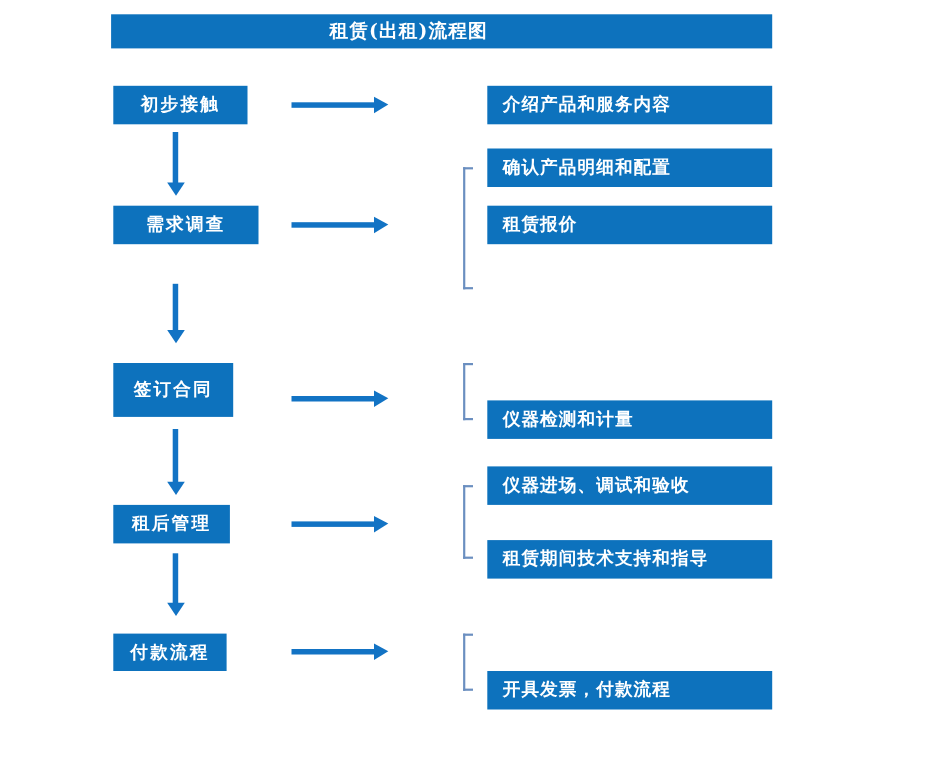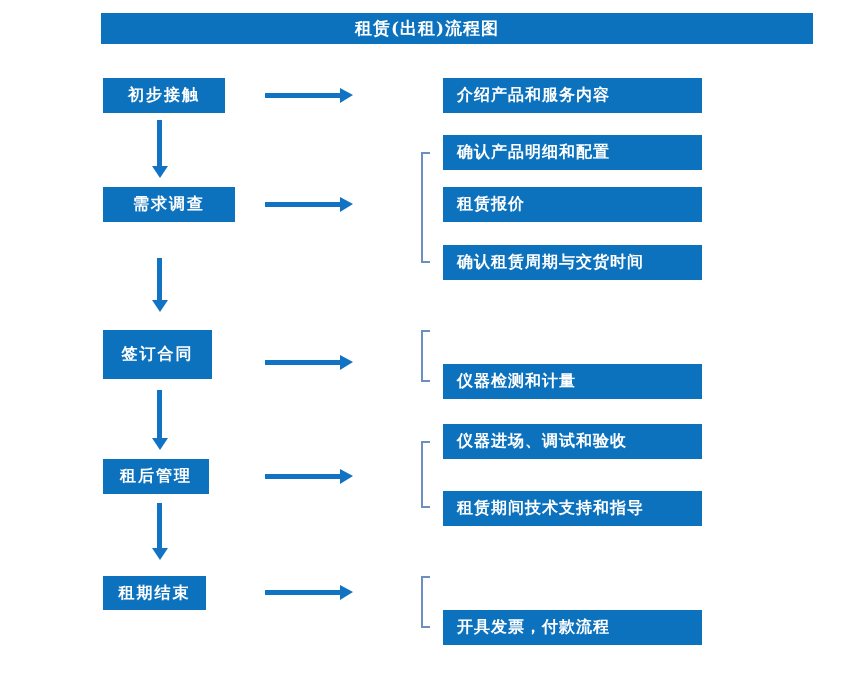--- a/index.html
+++ b/index.html
@@ -7,21 +7,21 @@
     --arrow-blue:#1273c4;
     --bracket-blue:#6b8fc0;
     --text-white:#ffffff;
   }
   html,body{margin:0;padding:0;background:#ffffff;}
   .canvas{
     position:relative;width:844px;height:688px;background:#ffffff;overflow:hidden;
     font-family:"DejaVu Serif","Liberation Serif",serif;
   }
   .title-bar{
-    position:absolute;left:101px;top:13px;width:712px;height:31px;
+    position:absolute;left:101px;top:13px;width:601px;height:31px;
     background:var(--box-blue);color:var(--text-white);
     display:flex;align-items:center;justify-content:center;
     font-size:17px;font-weight:bold;letter-spacing:1px;padding-right:60px;box-sizing:border-box;
   }
   .box{
     position:absolute;background:var(--box-blue);color:var(--text-white);
     font-size:16px;font-weight:bold;display:flex;align-items:center;box-sizing:border-box;
   }
   .stage{left:103px;justify-content:center;letter-spacing:2px;}
   .detail{left:443px;width:259px;height:35px;padding-left:14px;letter-spacing:1px;}
@@ -42,21 +42,21 @@
 <body>
 
 <div class="canvas">
 
   <div class="title-bar">租赁(出租)流程图</div>
 
   <div class="box stage" style="top:78px;width:122px;height:35px">初步接触</div>
   <div class="box stage" style="top:187px;width:132px;height:35px">需求调查</div>
   <div class="box stage" style="top:330px;width:109px;height:49px">签订合同</div>
   <div class="box stage" style="top:459px;width:106px;height:35px">租后管理</div>
-  <div class="box stage" style="top:576px;width:103px;height:34px">租期结束</div>
+  <div class="box stage" style="top:576px;width:103px;height:34px">付款流程</div>
 
   <div class="varrow" style="top:120px;height:58px">
     <div class="shaft"></div>
     <div class="head"></div>
   </div>
   <div class="varrow" style="top:258px;height:54px">
     <div class="shaft"></div>
     <div class="head"></div>
   </div>
   <div class="varrow" style="top:390px;height:60px">
@@ -91,21 +91,20 @@
 
   <div class="bracket" style="top:152px;height:111px"></div>
   <div class="bracket" style="top:330px;height:52px"></div>
   <div class="bracket" style="top:441px;height:67px"></div>
   <div class="bracket" style="top:576px;height:52px"></div>
 
   <div class="box detail" style="top:78px">介绍产品和服务内容</div>
 
   <div class="box detail" style="top:135px">确认产品明细和配置</div>
   <div class="box detail" style="top:187px">租赁报价</div>
-  <div class="box detail" style="top:245px">确认租赁周期与交货时间</div>
 
   <div class="box detail" style="top:364px">仪器检测和计量</div>
 
   <div class="box detail" style="top:424px">仪器进场、调试和验收</div>
   <div class="box detail" style="top:491px">租赁期间技术支持和指导</div>
 
   <div class="box detail" style="top:610px">开具发票，付款流程</div>
 
 </div>
 

